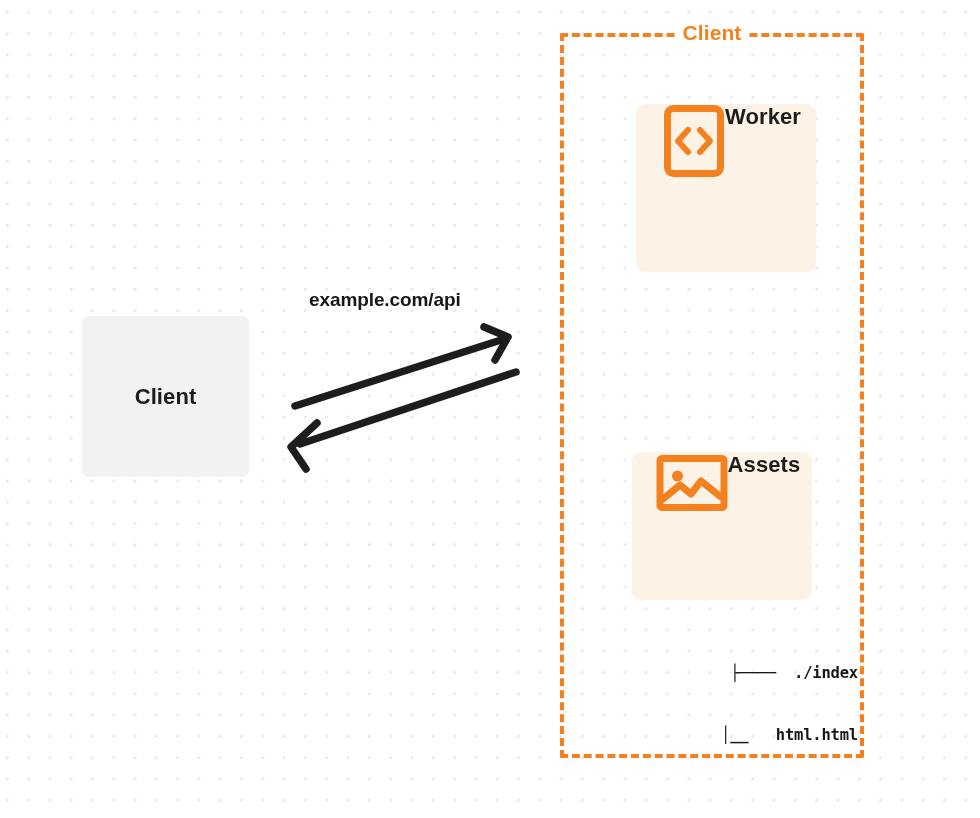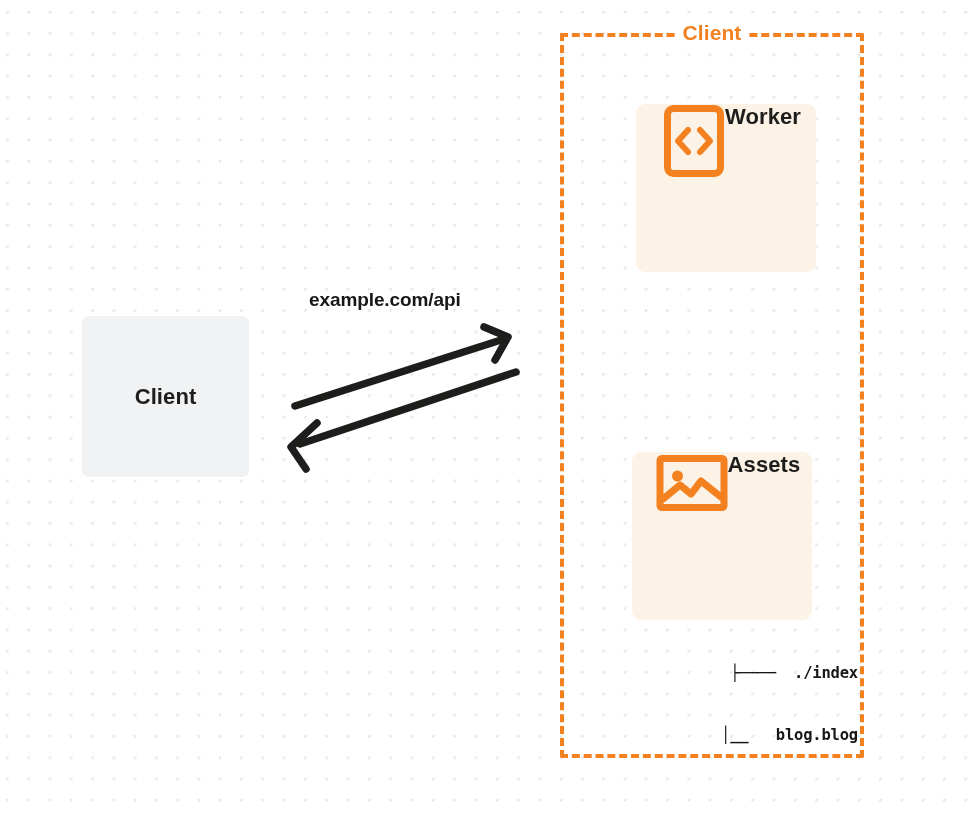--- a/index.html
+++ b/index.html
@@ -105,21 +105,21 @@
   .card-worker {
     left: 72px;
     top: 67px;
     width: 168px;
     height: 168px;
   }
   .card-assets {
     left: 68px;
     top: 415px;
     width: 168px;
-    height: 168px;
+    height: 148px;
   }
   .card-icon {
     line-height: 0;
     margin-bottom: 14px;
   }
   .card-label {
     font-size: 22px;
     font-weight: 700;
     color: #1d1d1b;
     letter-spacing: 0.1px;
@@ -189,18 +189,18 @@
           <rect x="4" y="6.5" width="64" height="49" rx="2" ry="2" fill="none" stroke="#f48120" stroke-width="7"></rect>
           <circle cx="21.5" cy="24" r="5.5" fill="#f48120"></circle>
           <polyline points="7,47 24,33 35,42 45,29 65,45" fill="none" stroke="#f48120" stroke-width="7" stroke-linecap="round" stroke-linejoin="round"></polyline>
         </svg>
       </div>
       <span class="card-label">Assets</span>
     </div>
 
     <div class="file-tree">
       <span class="file-tree-row">├────  ./index</span>
-      <span class="file-tree-row">   │__   blog.blog</span>
+      <span class="file-tree-row">   │__   html.html</span>
       
     </div>
 
   </div>
 </div>
 
 </body></html>

